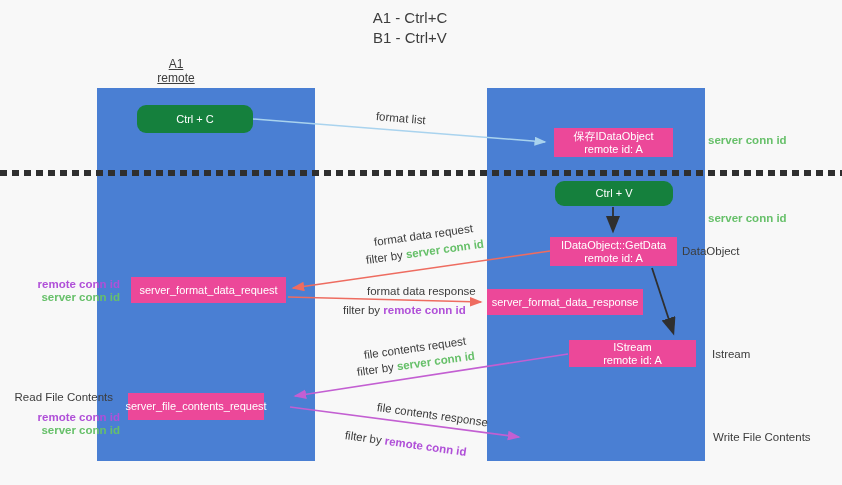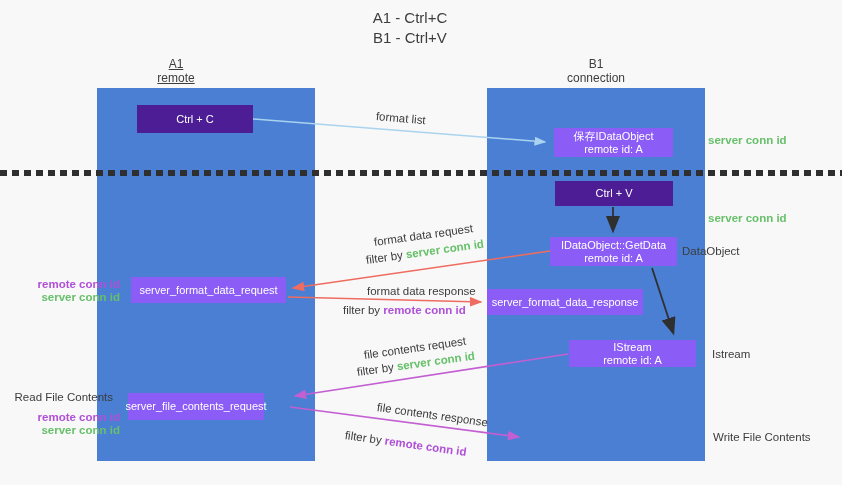--- a/index.html
+++ b/index.html
@@ -15,22 +15,22 @@
   .lane-header{position:absolute;top:57px;width:120px;text-align:center;
                font-size:12px;line-height:14px;color:#3d3d3d;}
   .lane-header-left{left:116px;text-decoration:underline;}
   .lane-header-right{left:536px;}
 
   .dotted{position:absolute;left:0;top:170px;width:842px;height:6px;
           background:repeating-linear-gradient(90deg,#2f2f2f 0 7px,transparent 7px 12px);}
 
   .node{position:absolute;display:flex;flex-direction:column;align-items:center;
         justify-content:center;color:#fff;font-size:11px;line-height:13px;text-align:center;}
-  .green{background:#4c1d95;}
-  .orange{background:#8b5cf6;}
+  .green{background:#15803d;border-radius:9px;}
+  .orange{background:#ec4899;}
 
   .n-ctrlc{left:137px;top:105px;width:116px;height:28px;}
   .n-save{left:554px;top:128px;width:119px;height:29px;}
   .n-ctrlv{left:555px;top:181px;width:118px;height:25px;}
   .n-getdata{left:550px;top:237px;width:127px;height:29px;}
   .n-fmtreq{left:131px;top:277px;width:155px;height:26px;}
   .n-fmtresp{left:487px;top:289px;width:156px;height:26px;}
   .n-istream{left:569px;top:340px;width:127px;height:27px;}
   .n-filereq{left:128px;top:393px;width:136px;height:27px;}
   .n-fileresp{left:525px;top:427px;width:159px;height:25px;}
@@ -72,24 +72,20 @@
 <div class="canvas">
 
   <div class="title">
     <div>A1 - Ctrl+C</div>
     <div>B1 - Ctrl+V</div>
   </div>
 
   <div class="lane-header lane-header-left">
     <div>A1</div>
     <div>remote</div>
-  </div>
-  <div class="lane-header lane-header-right">
-    <div>B1</div>
-    <div>connection</div>
   </div>
 
   <div class="lane lane-left"></div>
   <div class="lane lane-right"></div>
 
   <div class="dotted"></div>
 
   <div class="node green n-ctrlc">
     <div>Ctrl + C</div>
   </div>

